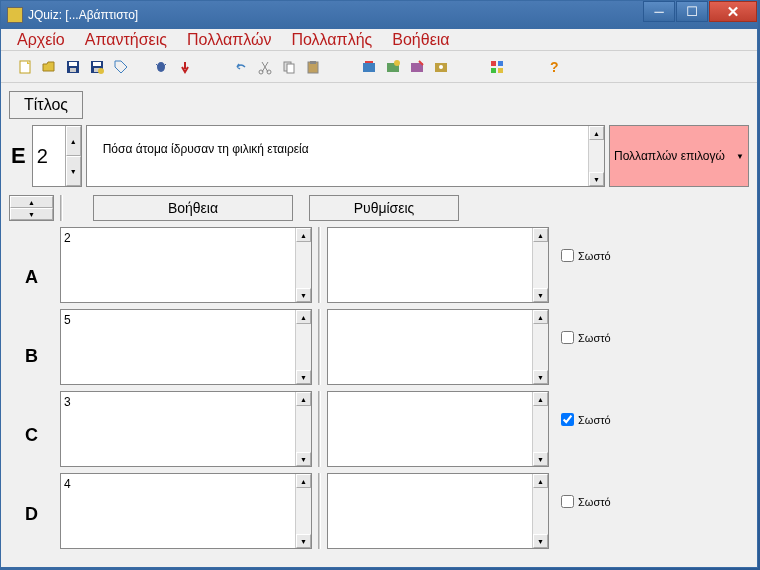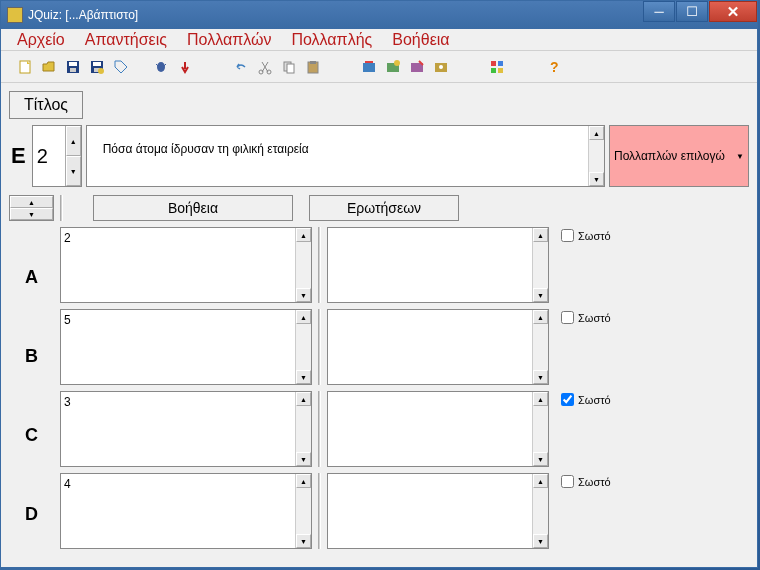--- a/index.html
+++ b/index.html
@@ -46,21 +46,21 @@
 .colhdr.answers { width: 238px; margin-left: 14px; }
 .colhdr.help { width: 200px; margin-left: 24px; }
 .colhdr.settings { width: 150px; margin-left: 10px; }
 .answerrows { display: flex; flex-direction: column; gap: 6px; }
 .answerrow { display: flex; gap: 6px; height: 76px; }
 .anstext { width: 252px; border: 1px solid #888; background: #fff; display: flex; }
 .anstext textarea { flex: 1; border: none; padding: 3px; font-size: 12px; resize: none; font-family: inherit; }
 .helptext { width: 222px; border: 1px solid #888; background: #fff; display: flex; }
 .helptext textarea { flex: 1; border: none; padding: 3px; font-size: 12px; resize: none; font-family: inherit; }
 .settingsbox { width: 160px; padding: 2px 6px; }
-.chk { display: flex; align-items: center; gap: 4px; font-size: 11px; }
+.chk { display: flex; align-items: center; gap: 4px; font-size: 11px; margin-top: 20px; }
 .chk input { width: 13px; height: 13px; }
 .divider { width: 3px; background: #d0d0d0; border-left: 1px solid #aaa; border-right: 1px solid #fff; cursor: col-resize; }
 svg { display: block; }
 </style>
 </head>
 <body>
 
 <div class="window">
   <div class="titlebar">
     <div class="titlebar-icon"></div>
@@ -236,21 +236,21 @@
           <div class="rowlbl">B</div>
           <div class="rowlbl">C</div>
           <div class="rowlbl">D</div>
         </div>
       </div>
 
       <div class="maincol">
         <div class="colheaders">
           <div class="divider"></div>
           <div class="colhdr help">Βοήθεια</div>
-          <div class="colhdr settings">Ερωτήσεων</div>
+          <div class="colhdr settings">Ρυθμίσεις</div>
         </div>
 
         <div class="answerrows" id="answerrows">
             <div class="answerrow">
               <div class="anstext">
                 <textarea style="">2</textarea>
                 <div class="vscroll">
                   <div class="vsbtn">▲</div>
                   <div class="vstrack"></div>
                   <div class="vsbtn">▼</div>

